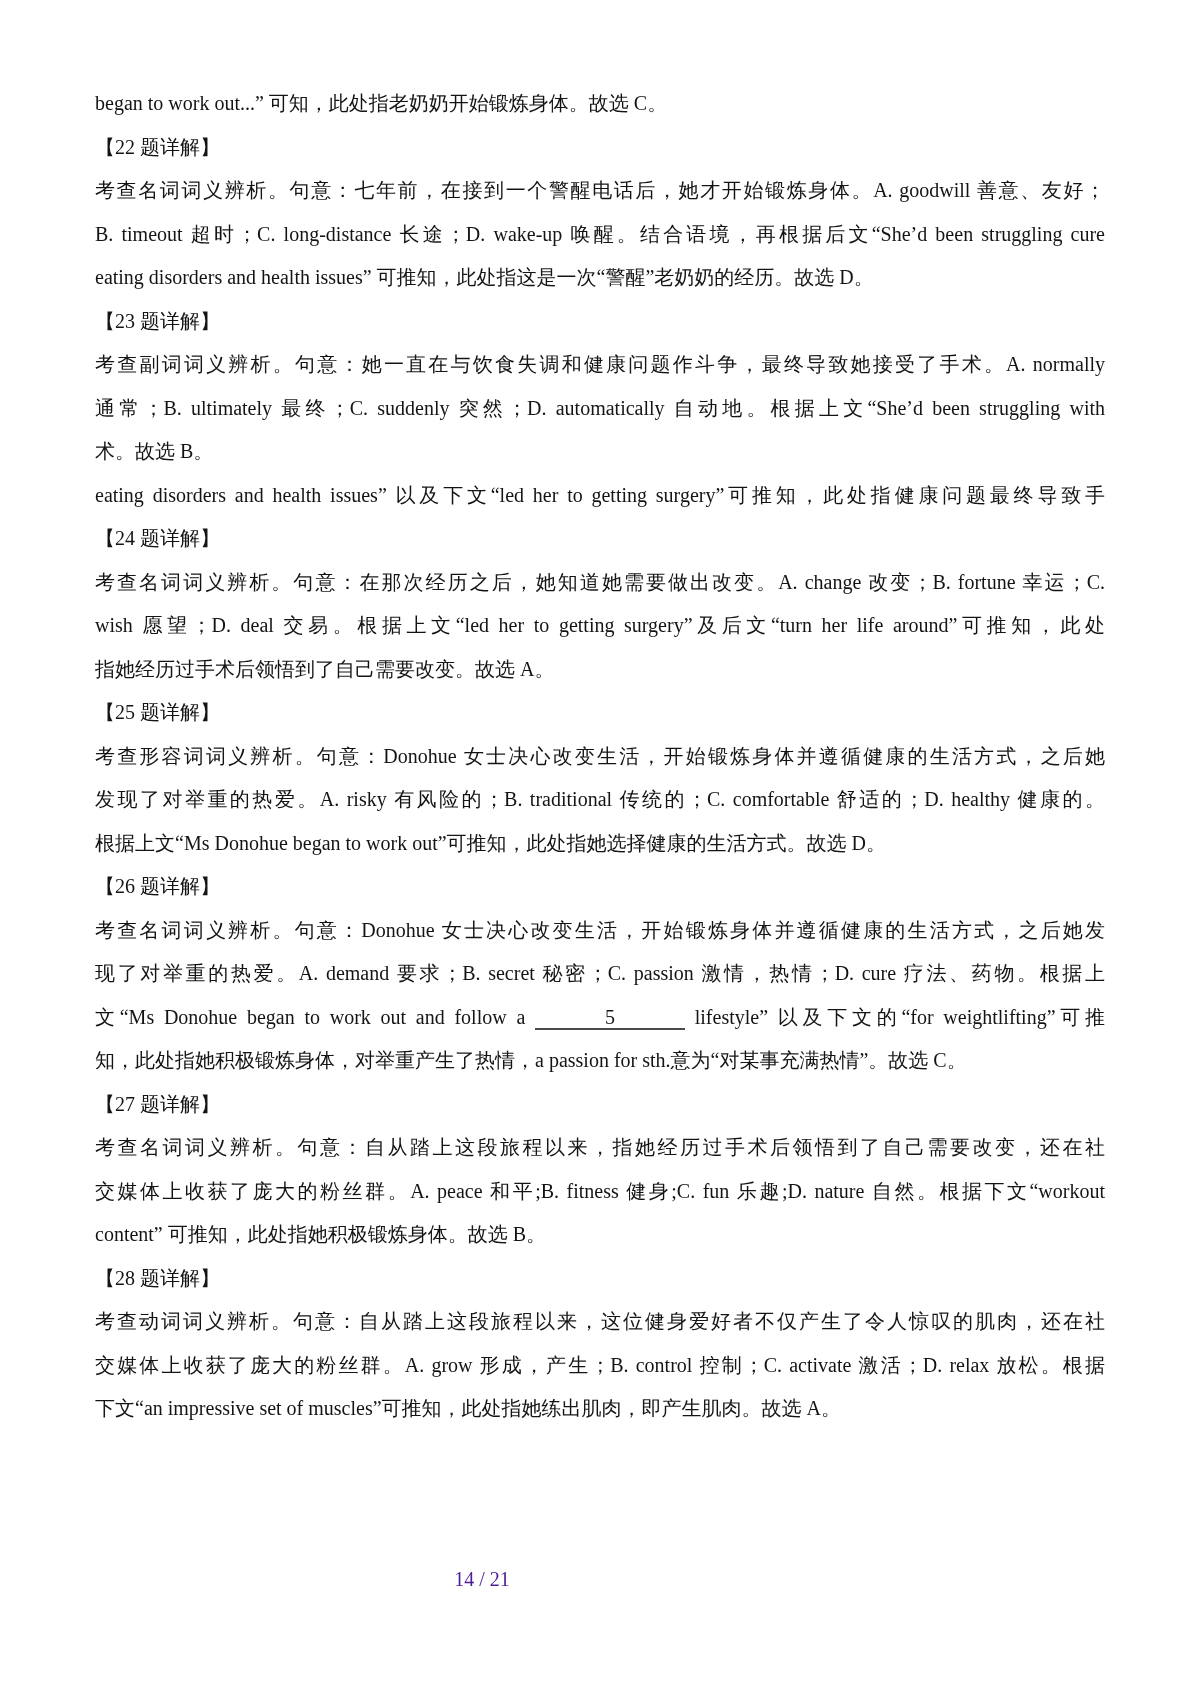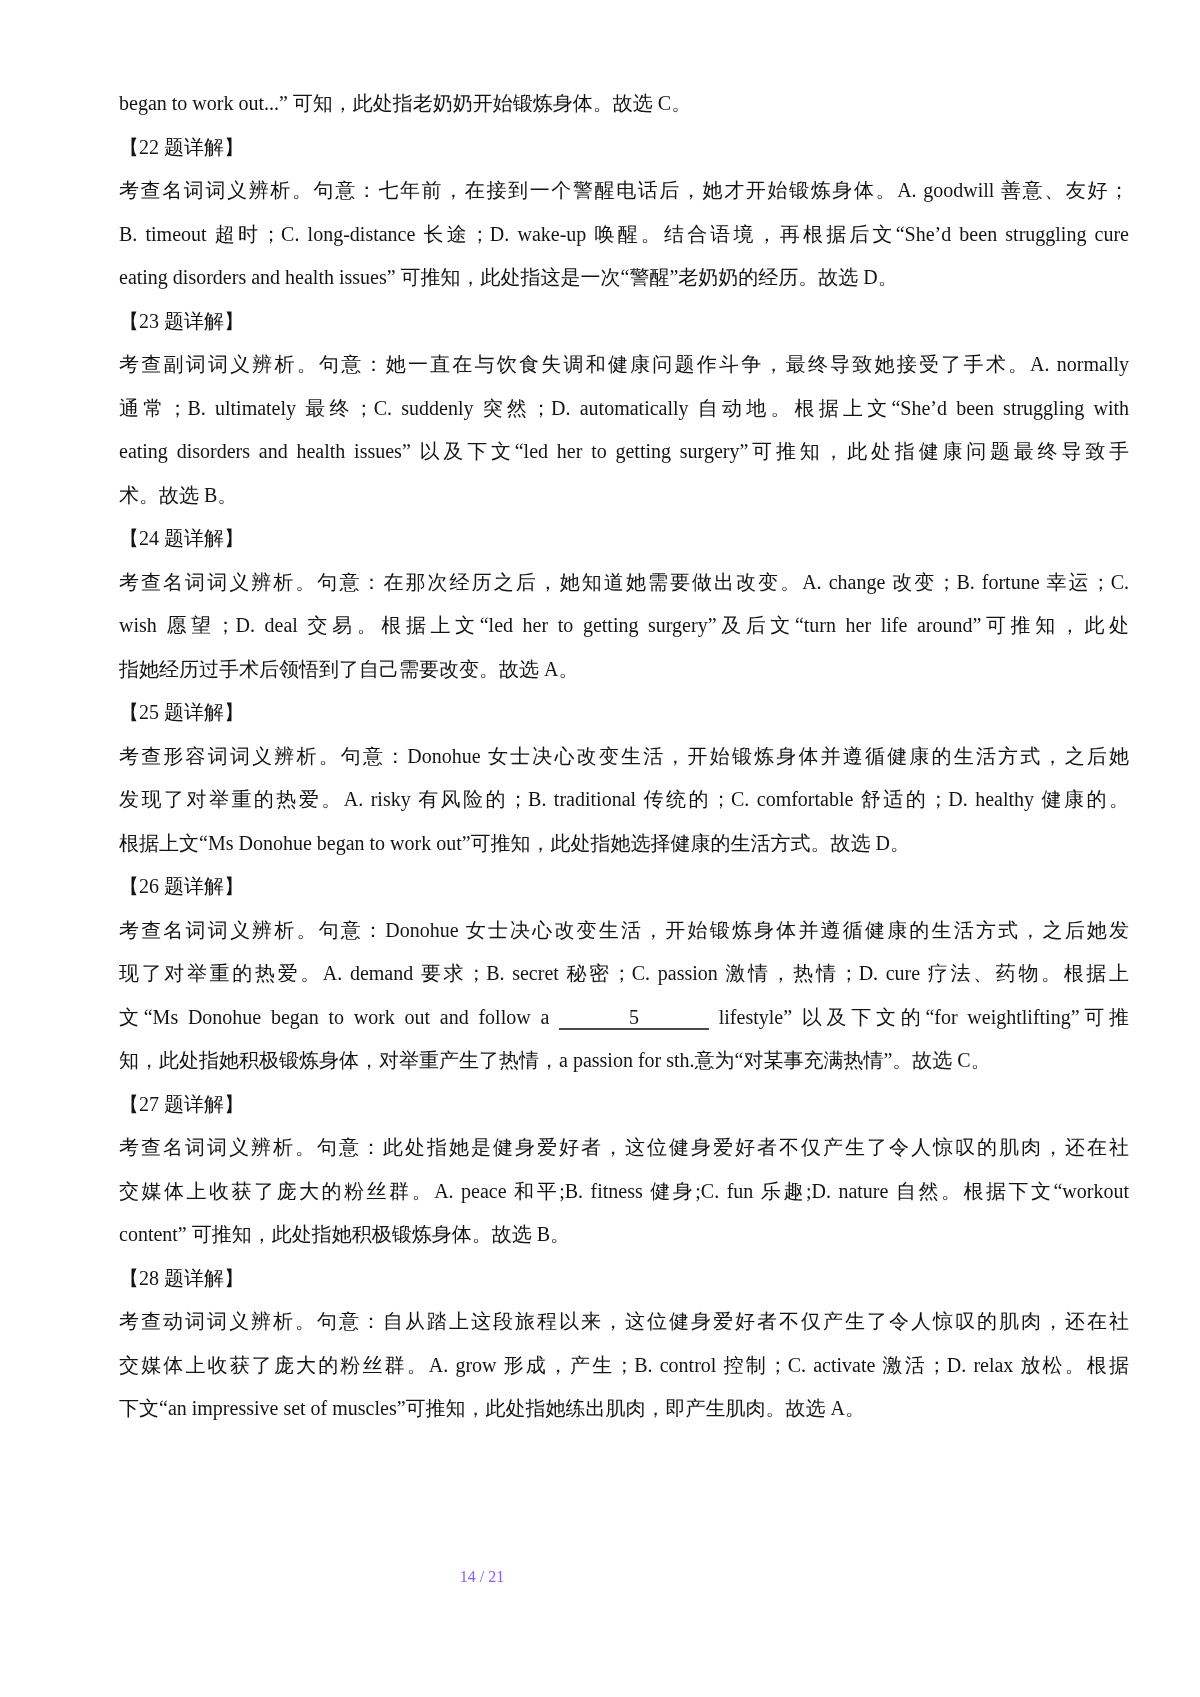--- a/index.html
+++ b/index.html
@@ -7,21 +7,21 @@
     padding: 0;
     background: #ffffff;
   }
   .page {
     position: relative;
     width: 1200px;
     height: 1697px;
     margin: 0 auto;
     background: #ffffff;
     box-sizing: border-box;
-    padding: 82px 95px 0 119px;
+    padding: 82px 95px 0 95px;
     font-family: "Liberation Serif", "DejaVu Serif", serif;
     font-size: 20px;
     color: #141414;
   }
   .doc-content {
     width: 1010px;
   }
   .line {
     min-height: 43.5px;
     line-height: 43.5px;
@@ -45,54 +45,54 @@
     border-bottom: 2px solid #4a4a4a;
     line-height: 1.1;
     vertical-align: baseline;
   }
   .page-number {
     position: absolute;
     top: 1568px;
     left: 0;
     width: 964px;
     text-align: center;
-    font-size: 16px;
-    color: #8b5cf6;
+    font-size: 20px;
+    color: #4c1d95;
   }
 </style>
 </head>
 <body>
 
 <div class="page">
   <div class="doc-content">
       <div class="line"><span>began to work out...” 可知，此处指老奶奶开始锻炼身体。故选 C。</span></div>
       <div class="line heading"><span>【22 题详解】</span></div>
       <div class="line justify"><span>考查名词词义辨析。句意：七年前，在接到一个警醒电话后，她才开始锻炼身体。A. goodwill 善意、友好；</span></div>
       <div class="line justify"><span>B. timeout 超时；C. long-distance 长途；D. wake-up 唤醒。结合语境，再根据后文“She’d been struggling cure</span></div>
       <div class="line"><span>eating disorders and health issues” 可推知，此处指这是一次“警醒”老奶奶的经历。故选 D。</span></div>
       <div class="line heading"><span>【23 题详解】</span></div>
       <div class="line justify"><span>考查副词词义辨析。句意：她一直在与饮食失调和健康问题作斗争，最终导致她接受了手术。A. normally</span></div>
       <div class="line justify"><span>通常；B. ultimately 最终；C. suddenly 突然；D. automatically 自动地。根据上文“She’d been struggling with</span></div>
+      <div class="line"><span>术。故选 B。</span></div>
       <div class="line justify"><span>eating disorders and health issues” 以及下文“led her to getting surgery”可推知，此处指健康问题最终导致手</span></div>
-      <div class="line"><span>术。故选 B。</span></div>
       <div class="line heading"><span>【24 题详解】</span></div>
       <div class="line justify"><span>考查名词词义辨析。句意：在那次经历之后，她知道她需要做出改变。A. change 改变；B. fortune 幸运；C.</span></div>
       <div class="line justify"><span>wish 愿望；D. deal 交易。根据上文“led her to getting surgery”及后文“turn her life around”可推知，此处</span></div>
       <div class="line"><span>指她经历过手术后领悟到了自己需要改变。故选 A。</span></div>
       <div class="line heading"><span>【25 题详解】</span></div>
       <div class="line justify"><span>考查形容词词义辨析。句意：Donohue 女士决心改变生活，开始锻炼身体并遵循健康的生活方式，之后她</span></div>
       <div class="line justify"><span>发现了对举重的热爱。A. risky 有风险的；B. traditional 传统的；C. comfortable 舒适的；D. healthy 健康的。</span></div>
       <div class="line"><span>根据上文“Ms Donohue began to work out”可推知，此处指她选择健康的生活方式。故选 D。</span></div>
       <div class="line heading"><span>【26 题详解】</span></div>
       <div class="line justify"><span>考查名词词义辨析。句意：Donohue 女士决心改变生活，开始锻炼身体并遵循健康的生活方式，之后她发</span></div>
       <div class="line justify"><span>现了对举重的热爱。A. demand 要求；B. secret 秘密；C. passion 激情，热情；D. cure 疗法、药物。根据上</span></div>
       <div class="line justify"><span>文“Ms Donohue began to work out and follow a </span><span class="blank">5</span><span> lifestyle” 以及下文的“for weightlifting”可推</span></div>
       <div class="line"><span>知，此处指她积极锻炼身体，对举重产生了热情，a passion for sth.意为“对某事充满热情”。故选 C。</span></div>
       <div class="line heading"><span>【27 题详解】</span></div>
-      <div class="line justify"><span>考查名词词义辨析。句意：此处指她是健身爱好者，这位健身爱好者不仅产生了令人惊叹的肌肉，还在社</span></div>
+      <div class="line justify"><span>考查名词词义辨析。句意：自从踏上这段旅程以来，指她经历过手术后领悟到了自己需要改变，还在社</span></div>
       <div class="line justify"><span>交媒体上收获了庞大的粉丝群。A. peace 和平;B. fitness 健身;C. fun 乐趣;D. nature 自然。根据下文“workout</span></div>
       <div class="line"><span>content” 可推知，此处指她积极锻炼身体。故选 B。</span></div>
       <div class="line heading"><span>【28 题详解】</span></div>
       <div class="line justify"><span>考查动词词义辨析。句意：自从踏上这段旅程以来，这位健身爱好者不仅产生了令人惊叹的肌肉，还在社</span></div>
       <div class="line justify"><span>交媒体上收获了庞大的粉丝群。A. grow 形成，产生；B. control 控制；C. activate 激活；D. relax 放松。根据</span></div>
       <div class="line"><span>下文“an impressive set of muscles”可推知，此处指她练出肌肉，即产生肌肉。故选 A。</span></div>
     </div>
   <div class="page-number">14 / 21</div>
 </div>
 

